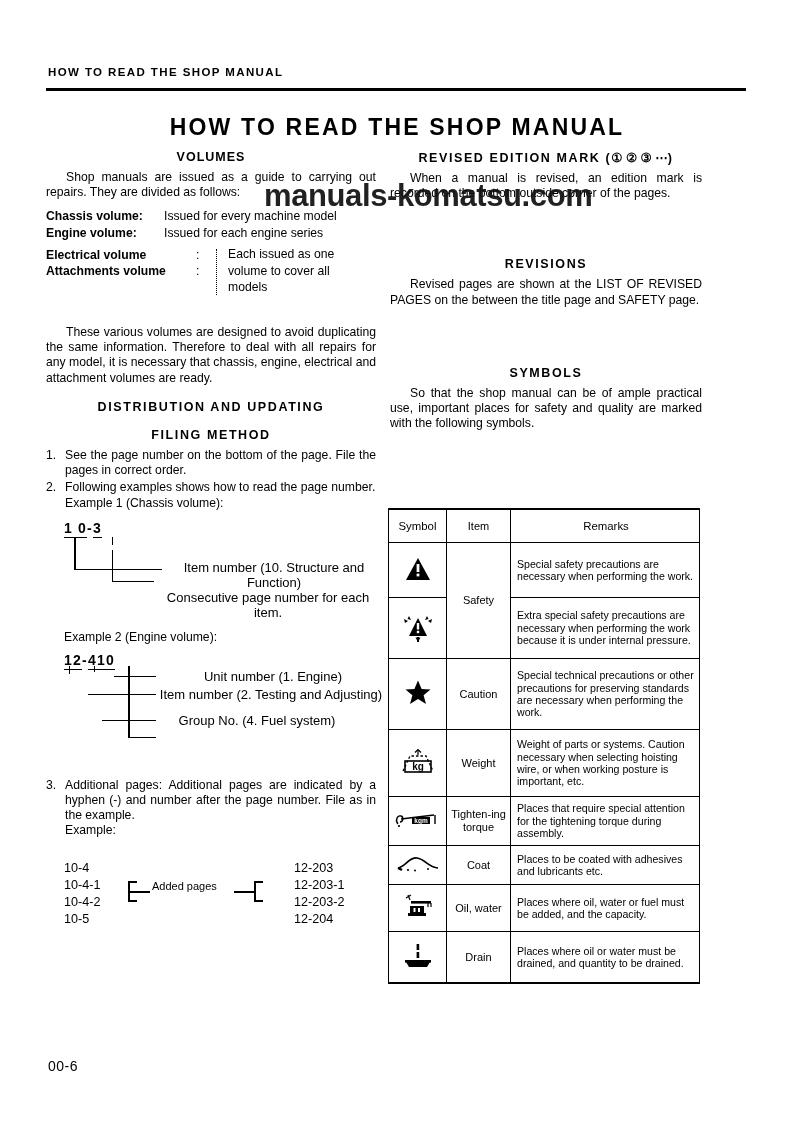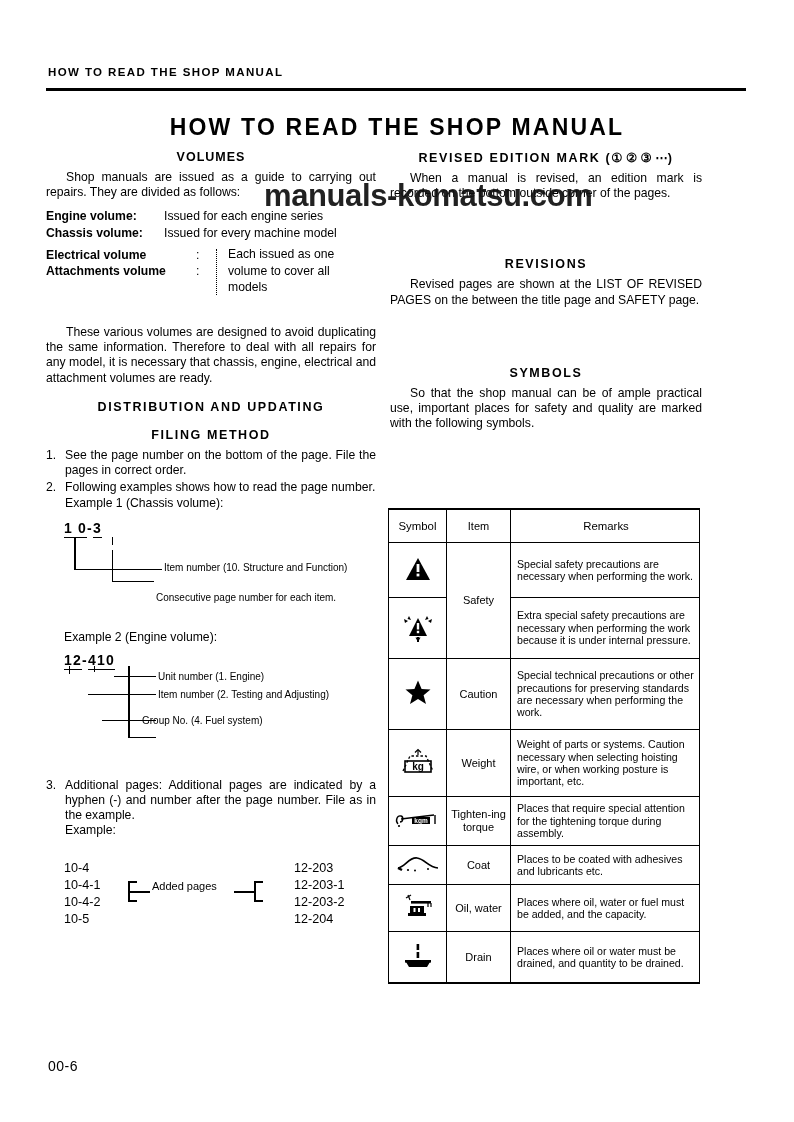--- a/index.html
+++ b/index.html
@@ -62,21 +62,21 @@
   
   ol.nl { margin:0; padding:0 0 0 0; list-style:none; font-size:12.2px; line-height:15.2px; }
   ol.nl > li { position:relative; padding-left:19px; margin-bottom:2px; text-align:justify; }
   ol.nl > li > .num { position:absolute; left:0; top:0; font-weight:normal; }
 
   
   .diagram { position:relative; margin:8px 0 4px 0; font-size:12.2px; }
   .dg-code { font-weight:bold; font-size:14px; letter-spacing:1.2px; }
   .dg-code u { text-decoration:none; border-bottom:1.6px solid #000; padding-bottom:1px; }
   .ln { position:absolute; background:#000; }
-  .dg-lab { position:absolute; font-size:10px; line-height:15px; }
+  .dg-lab { position:absolute; font-size:13px; line-height:15px;text-align:center; }
 
   
   .ex-grid { position:relative; font-size:12.6px; line-height:17px; margin-top:22px; height:78px; }
   .ex-col-a { position:absolute; left:18px; top:0; font-weight:normal; }
   .ex-col-b { position:absolute; left:248px; top:0; }
   .ex-mid   { position:absolute; left:106px; top:18px; font-size:11px; }
   .br { position:absolute; background:#000; }
 
   
   .folio { position:absolute; left:48px; top:1058px; font-size:14px; letter-spacing:0.5px; }
@@ -118,26 +118,26 @@
   <div class="head-rule"></div>
   <div class="main-title">HOW  TO  READ  THE  SHOP  MANUAL</div>
 
   <div class="col-left">
 
     <h2 class="sec">VOLUMES</h2>
     <p class="body ind">Shop manuals are issued as a guide to carrying out repairs. They are divided as follows:</p>
 
     <div class="vol-tbl">
       <div class="vol-row">
+        <span class="vol-lab">Chassis volume:</span>
+        <span class="vol-val">Issued for every machine model</span>
+      </div>
+      <div class="vol-row">
         <span class="vol-lab">Engine volume:</span>
         <span class="vol-val">Issued for each engine series</span>
-      </div>
-      <div class="vol-row">
-        <span class="vol-lab">Chassis volume:</span>
-        <span class="vol-val">Issued for every machine model</span>
       </div>
 
       <div class="vol-pair">
         <div class="vp-line">
           <span class="vp-name">Electrical volume</span>
           <span class="vp-colon">:</span>
         </div>
         <div class="vp-line">
           <span class="vp-name">Attachments volume</span>
           <span class="vp-colon">:</span>

